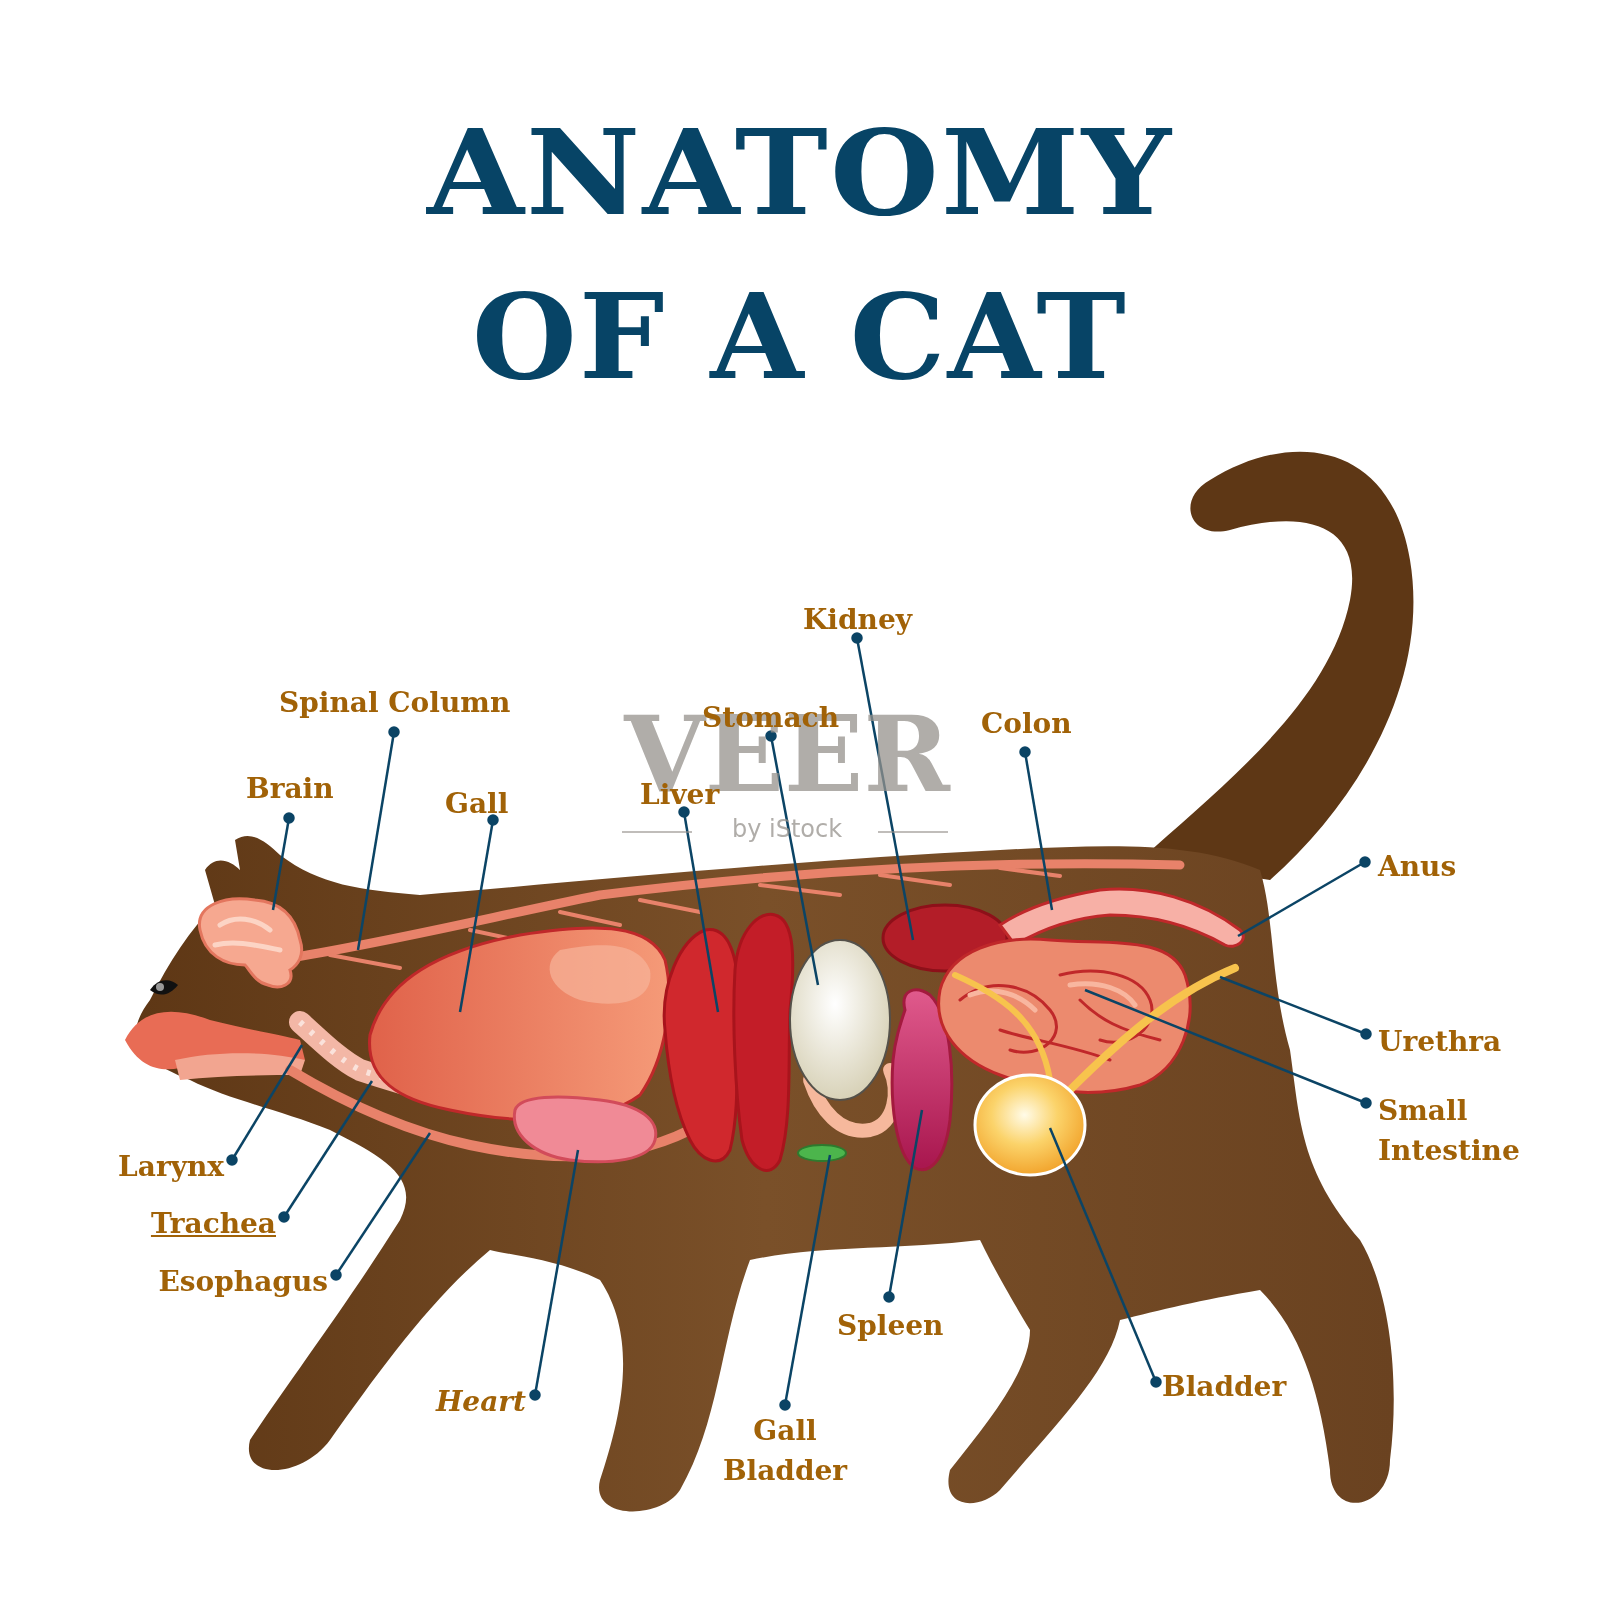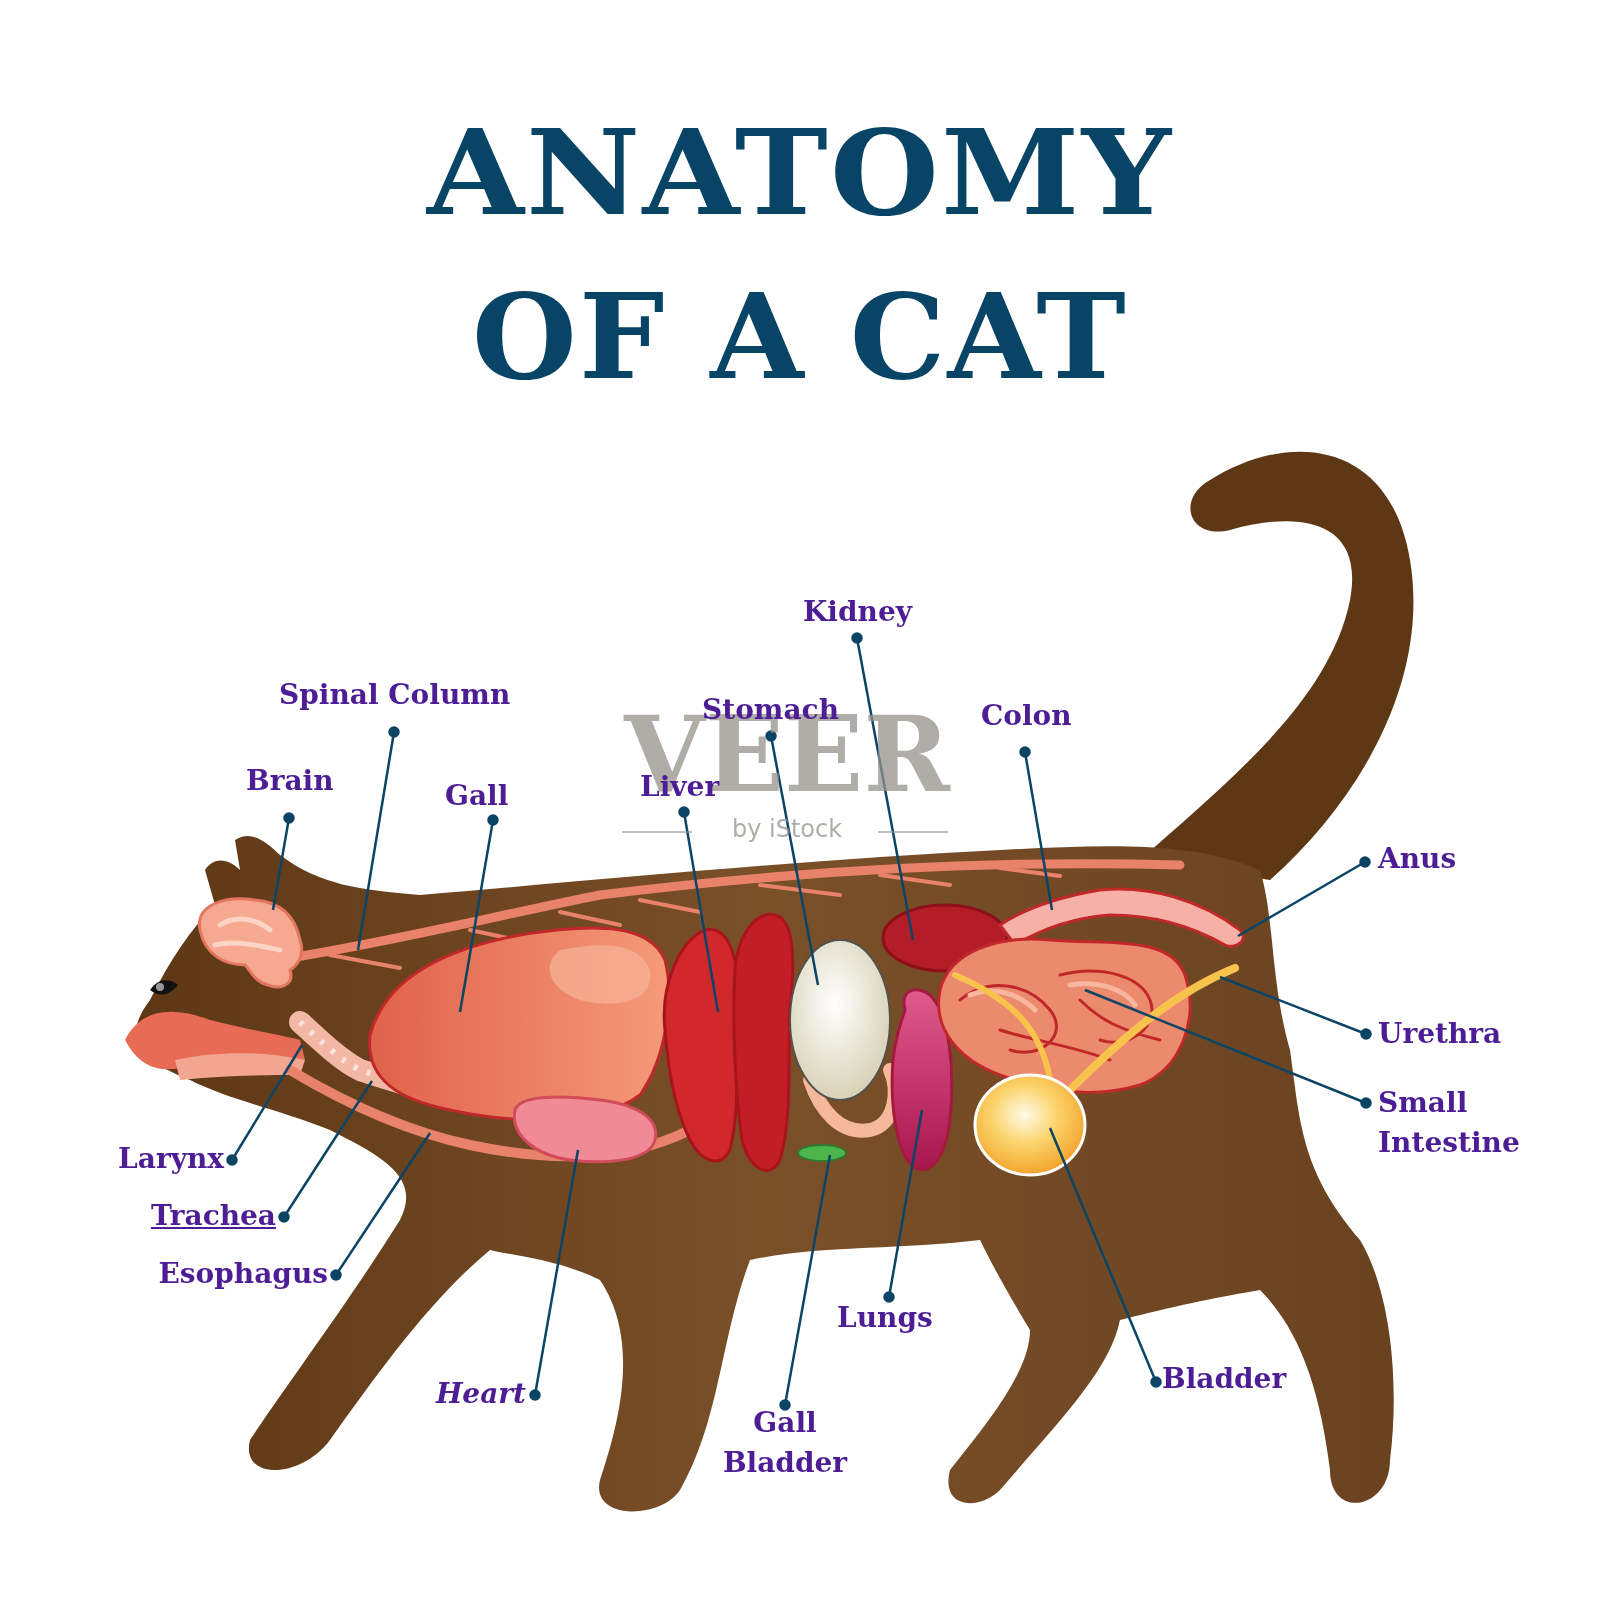--- a/index.html
+++ b/index.html
@@ -1,21 +1,21 @@
 <!DOCTYPE html>
 <html><head>
 <meta charset="utf-8">
 <style>
   html, body { margin:0; padding:0; background:#ffffff; }
   body { width:1600px; height:1600px; position:relative; overflow:hidden; font-family:"DejaVu Serif", serif; }
   .title-line { position:absolute; left:0; width:1600px; text-align:center; color:#074466; font-family:"DejaVu Serif", serif; font-weight:bold; letter-spacing:2px; }
   #title1 { top:108px; font-size:118px; line-height:130px; transform:scaleX(1.06); }
   #title2 { top:272px; font-size:118px; line-height:130px; transform:scaleX(1.02); }
   svg#diagram { position:absolute; left:0; top:0; }
-  .lbl { position:absolute; color:#4c1d95; font-family:"DejaVu Serif", serif; font-weight:bold; font-size:28px; line-height:38px; white-space:nowrap; }
+  .lbl { position:absolute; color:#a16207; font-family:"DejaVu Serif", serif; font-weight:bold; font-size:28px; line-height:38px; white-space:nowrap;margin-top:8px; }
   .lbl.r { text-align:right; }
   .lbl.c { text-align:center; }
   .watermark { position:absolute; left:622px; top:700px; width:330px; text-align:center; color:rgba(150,145,140,0.75); font-family:"DejaVu Serif", serif; font-size:104px; line-height:110px; pointer-events:none;font-weight:bold; }
   .watermark-sub { position:absolute; left:622px; top:812px; width:330px; text-align:center; color:rgba(150,145,140,0.75); font-family:"DejaVu Sans", sans-serif; font-size:24px; line-height:34px; pointer-events:none; }
   .wm-rule { position:absolute; top:831px; height:2px; background:rgba(150,145,140,0.6); }
 </style>
 </head>
 <body>
 
 <div id="title1" class="title-line">ANATOMY</div>
@@ -188,14 +188,14 @@
 <div class="lbl" style="left:1378px;top:840px;">Anus</div>
 <div class="lbl" style="left:1378px;top:1015px;">Urethra</div>
 <div class="lbl" style="left:1378px;top:1084px;">Small</div>
 <div class="lbl" style="left:1378px;top:1124px;">Intestine</div>
 <div class="lbl r" style="left:100px;width:124px;top:1140px;">Larynx</div>
 <div class="lbl r" style="left:100px;width:176px;top:1197px;text-decoration:underline;">Trachea</div>
 <div class="lbl r" style="left:100px;width:228px;top:1255px;">Esophagus</div>
 <div class="lbl r" style="left:400px;width:126px;top:1375px;font-style:italic;">Heart</div>
 <div class="lbl c" style="left:720px;width:130px;top:1404px;">Gall</div>
 <div class="lbl c" style="left:700px;width:170px;top:1444px;">Bladder</div>
-<div class="lbl" style="left:837px;top:1299px;">Lungs</div>
+<div class="lbl" style="left:837px;top:1299px;">Spleen</div>
 <div class="lbl" style="left:1162px;top:1360px;">Bladder</div>
 
 </body></html>

